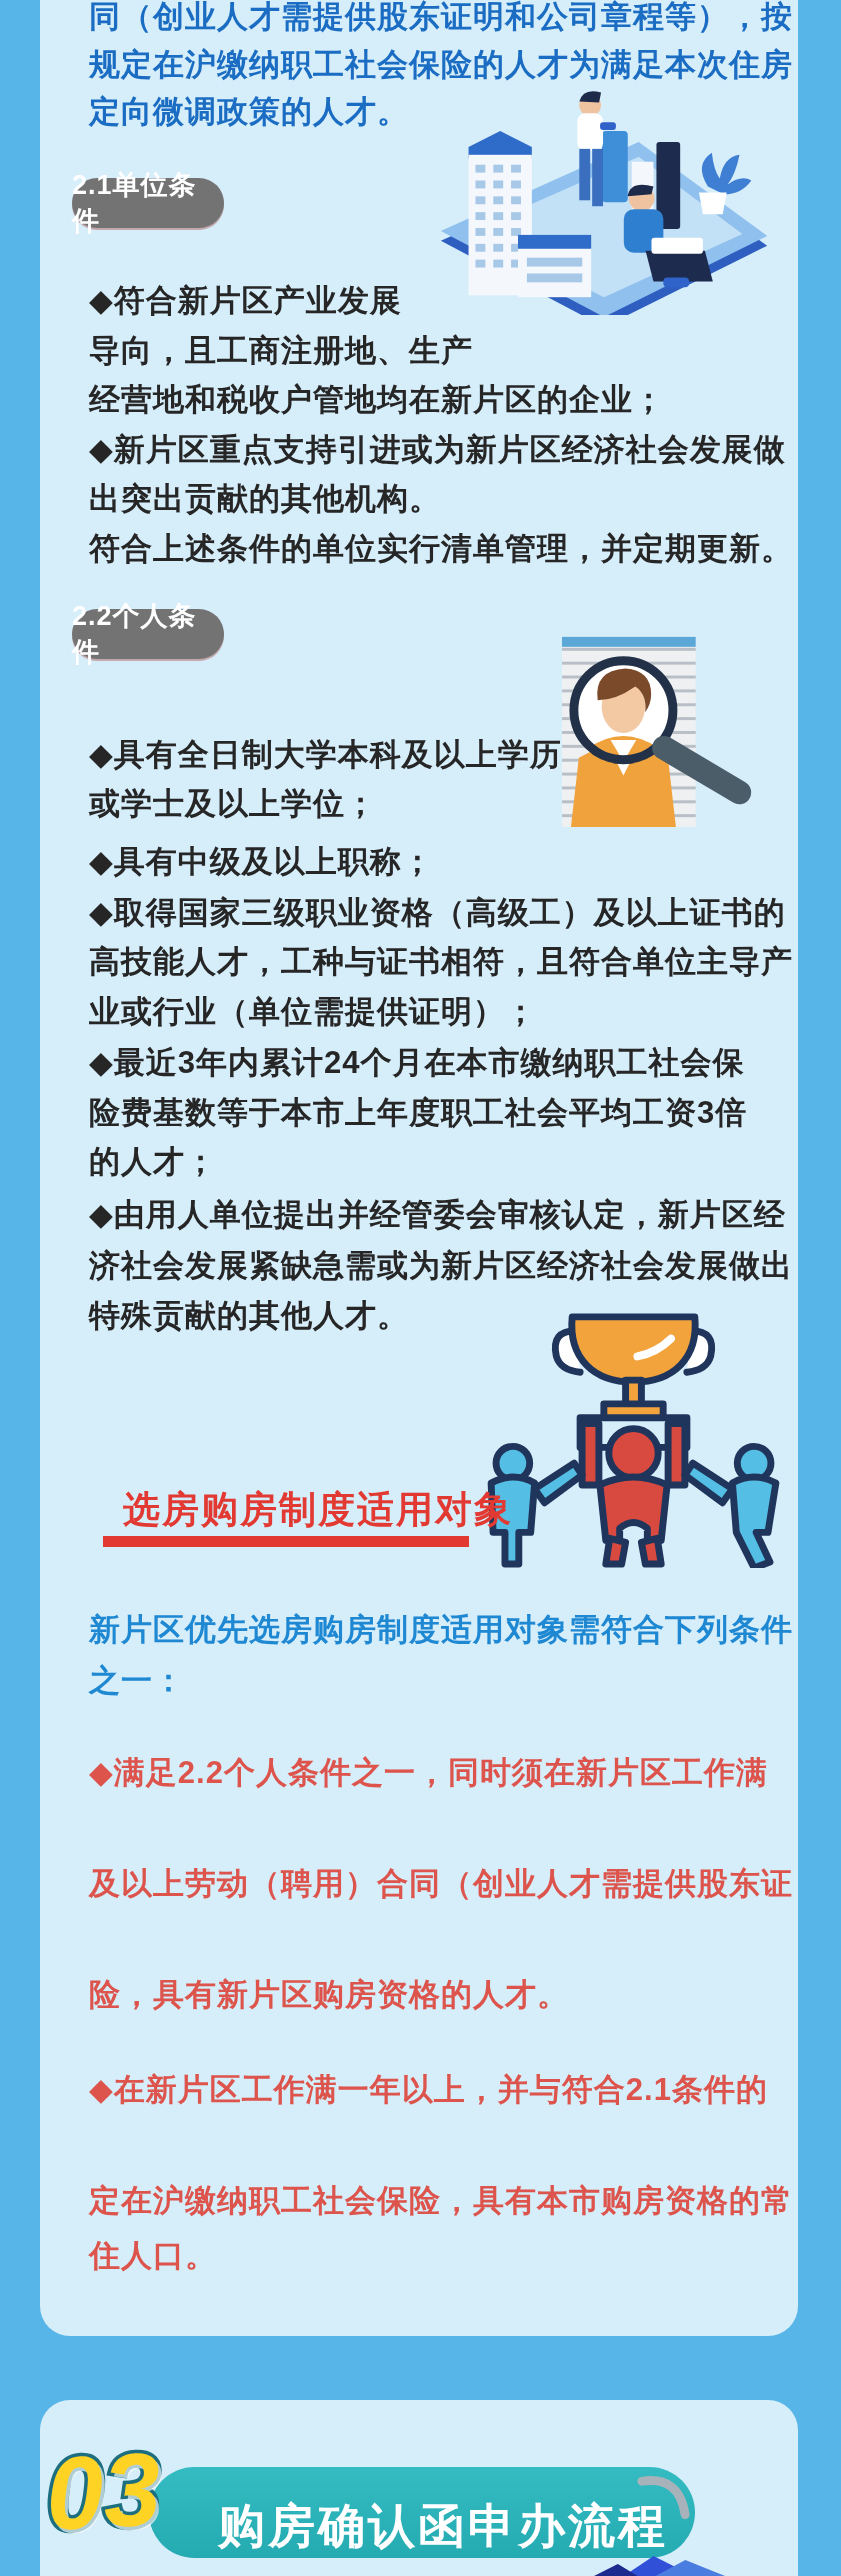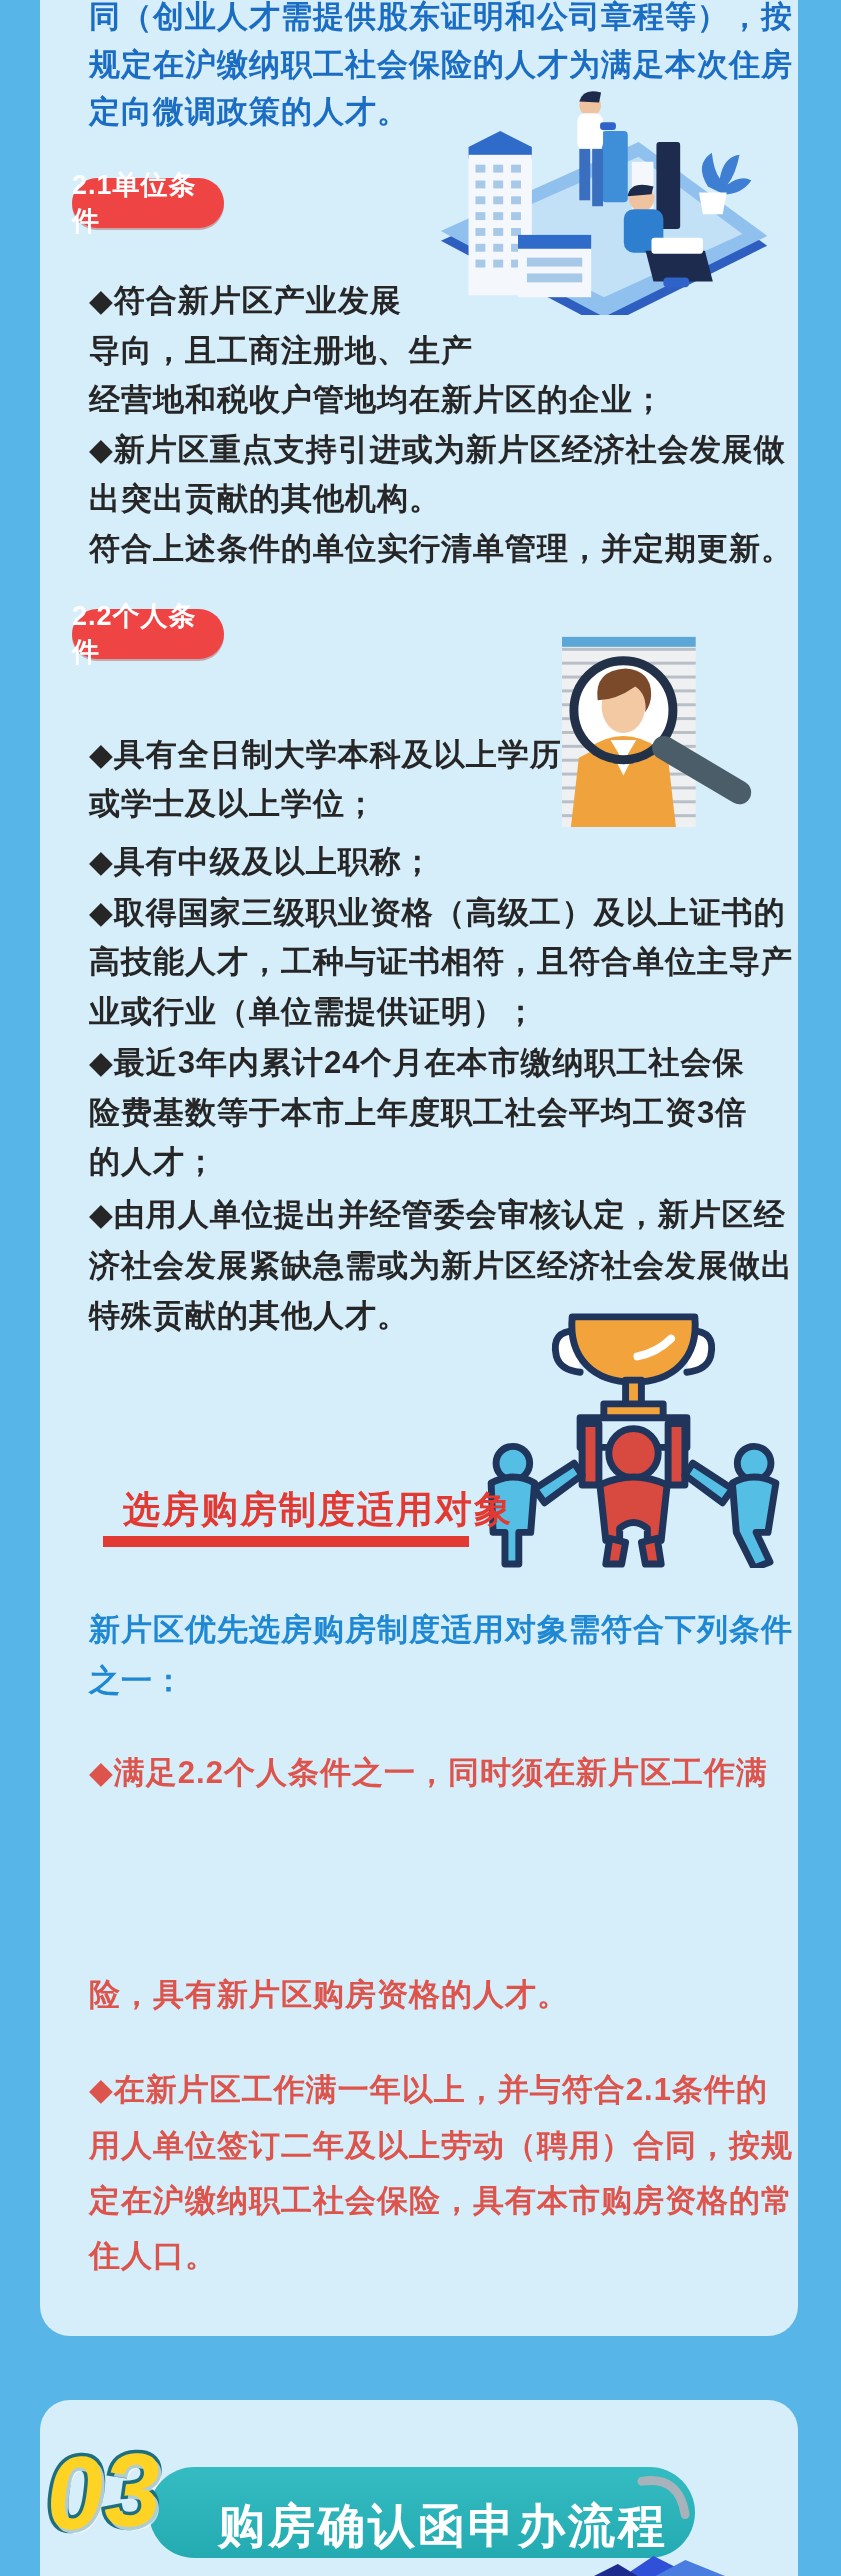--- a/index.html
+++ b/index.html
@@ -6,21 +6,21 @@
   body{font-family:"Liberation Sans","DejaVu Sans",sans-serif;}
   .stage{position:relative;width:842px;height:2576px;background:#58b5e8;overflow:hidden;}
   .panel{position:absolute;left:40px;width:758px;background:#d6edfa;border-radius:30px;}
   .panel-main{top:-34px;height:2370px;}
   .panel-bottom{top:2400px;height:228px;}
   .tline{position:absolute;left:89px;white-space:nowrap;font-weight:700;letter-spacing:1px;}
   .intro{color:#1a6dc2;font-size:31px;}
   .body-dark{color:#262626;font-size:31px;}
   .blue-para{color:#1e88d2;font-size:31px;}
   .red-para{color:#dd544c;font-size:31px;}
-  .badge{position:absolute;left:72px;width:152px;height:50px;background:#ef4444;border-radius:26px;
+  .badge{position:absolute;left:72px;width:152px;height:50px;background:#737373;border-radius:26px;
          color:#ffffff;font-size:27px;font-weight:800;display:flex;align-items:center;justify-content:center;
          letter-spacing:1px;box-shadow:0 2px 0 rgba(160,40,30,.35);}
   .red-heading{position:absolute;left:103px;top:1485px;color:#e23a32;font-size:37px;font-weight:800;letter-spacing:2px;white-space:nowrap;margin-left:20px;}
   .red-bar{position:absolute;left:103px;top:1536px;width:366px;height:11px;background:#e23a32;}
   .num03{position:absolute;left:46px;top:2433px;font-size:103px;font-weight:900;font-style:italic;color:#ffd324;
          -webkit-text-stroke:7px #1d6f80;paint-order:stroke fill;transform:rotate(-3deg);z-index:5;
          text-shadow:3px 4px 0 rgba(255,255,255,.65);}
   .banner{position:absolute;left:149px;top:2467px;width:546px;height:91px;border-radius:46px;
           background:linear-gradient(180deg,#34bcc2 0%,#24abb2 100%);z-index:3;
           display:flex;align-items:flex-end;padding-left:69px;box-sizing:border-box;}
@@ -194,24 +194,24 @@
     </g>
   </svg>
 
   <div class="red-heading">选房购房制度适用对象</div>
   <div class="red-bar"></div>
 
   <div class="tline blue-para" style="top:1609px">新片区优先选房购房制度适用对象需符合下列条件</div>
   <div class="tline blue-para" style="top:1660px">之一：</div>
 
   <div class="tline red-para" style="top:1752px">◆满足2.2个人条件之一，同时须在新片区工作满</div>
+  <div class="tline red-para" style="top:1863px">及以上劳动（聘用）合同（创业人才需提供股东证</div>
   <div class="tline red-para" style="top:1974px">险，具有新片区购房资格的人才。</div>
 
   <div class="tline red-para" style="top:2069px">◆在新片区工作满一年以上，并与符合2.1条件的</div>
-  <div class="tline red-para" style="top:2125px">用人单位签订二年及以上劳动（聘用）合同，按规</div>
   <div class="tline red-para" style="top:2180px">定在沪缴纳职工社会保险，具有本市购房资格的常</div>
   <div class="tline red-para" style="top:2235px">住人口。</div>
 
   <div class="panel panel-bottom"></div>
 
   <div class="banner">
     <span class="banner-text">购房确认函申办流程</span>
   </div>
   <div class="num03">03</div>
 

